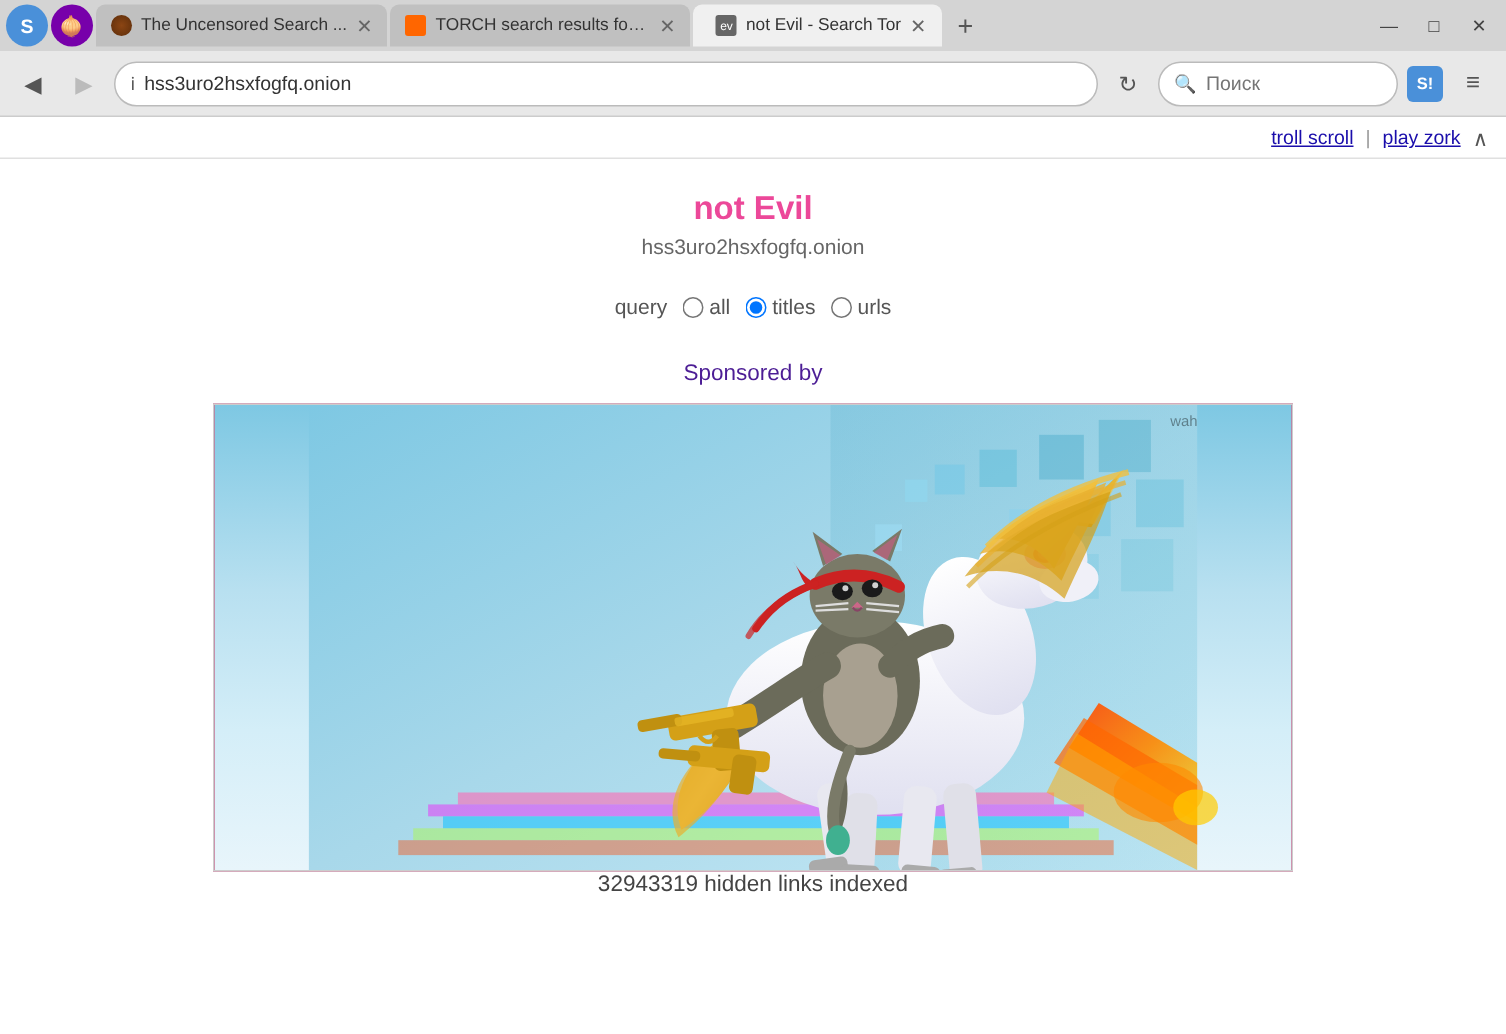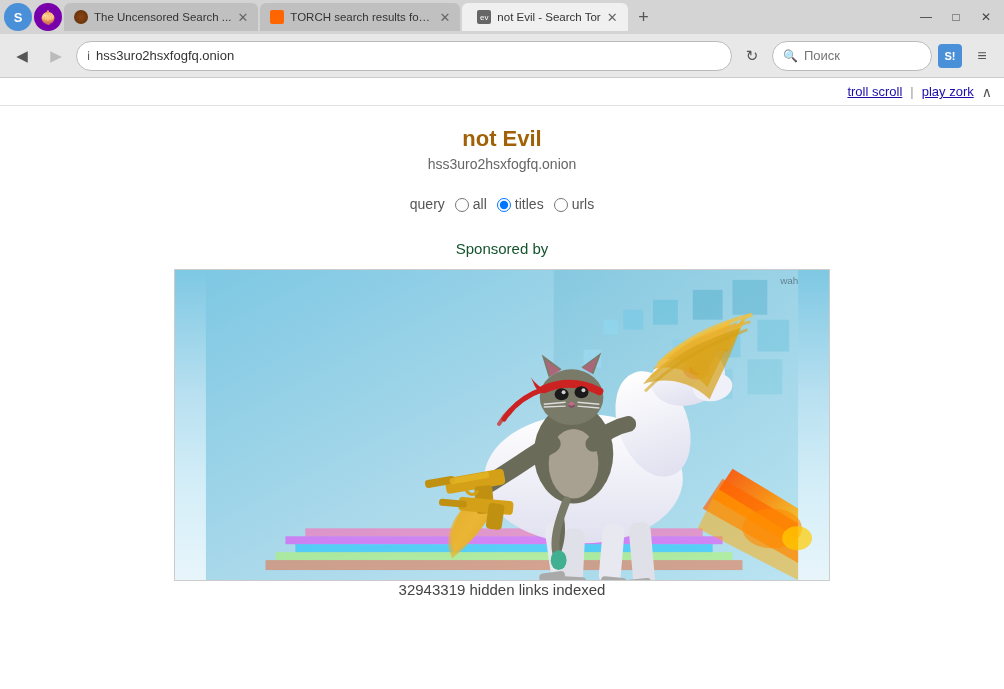--- a/index.html
+++ b/index.html
@@ -39,34 +39,34 @@
 
     
     .top-links-bar { height: 28px; background: white; display: flex; align-items: center; justify-content: flex-end; padding: 0 12px; gap: 8px; border-bottom: 1px solid #e0e0e0; font-size: 13px; }
     .top-link { color: #1a0dab; text-decoration: underline; cursor: pointer; }
     .top-separator { color: #999; }
     .scroll-up { color: #555; cursor: pointer; font-size: 14px; }
 
     
     .page-content { flex: 1; background: white; overflow-y: auto; display: flex; flex-direction: column; align-items: center; padding: 20px 0; }
 
-    .site-title { font-size: 22px; font-weight: bold; color: #a16207; margin-bottom: 4px; }
+    .site-title { font-size: 22px; font-weight: bold; color: #ec4899; margin-bottom: 4px; }
     .site-domain { font-size: 14px; color: #666; margin-bottom: 24px; }
 
     .search-form { display: flex; align-items: center; gap: 8px; margin-bottom: 12px; }
     .search-query-input { width: 340px; height: 30px; border: 1px solid #aaa; outline: none; font-size: 14px; padding: 0 8px; }
     .search-btn { height: 30px; padding: 0 16px; background: #e8e8e8; border: 1px solid #aaa; cursor: pointer; font-size: 14px; color: #333; }
 
     .search-options { display: flex; align-items: center; gap: 10px; font-size: 14px; color: #555; margin-bottom: 28px; }
     .radio-label { display: flex; align-items: flex-end; gap: 4px; cursor: pointer; }
     .radio-input { cursor: pointer; width: 14px; height: 14px; }
 
-    .sponsored-title { font-size: 15px; color: #14532d; margin-bottom: 12px; }
-
-    .sponsor-image-container { width: 656px; height: 312px; overflow: hidden; background: #be185d; position: relative; border: 1px solid #ccc; }
+    .sponsored-title { font-size: 15px; color: #4c1d95; margin-bottom: 12px; }
+
+    .sponsor-image-container { width: 720px; height: 312px; overflow: hidden; background: #be185d; position: relative; border: 1px solid #ccc; }
     
     
     .unicorn-scene { width: 100%; height: 100%; position: relative; background: linear-gradient(to bottom, #7ec8e3 0%, #b8e0f0 40%, #d4eef8 70%, #e8f5fb 100%); }
     
     
     .scene-svg { width: 100%; height: 100%; }
 
     .stats-text { font-size: 15px; color: #444; }
   </style>
 </head>

